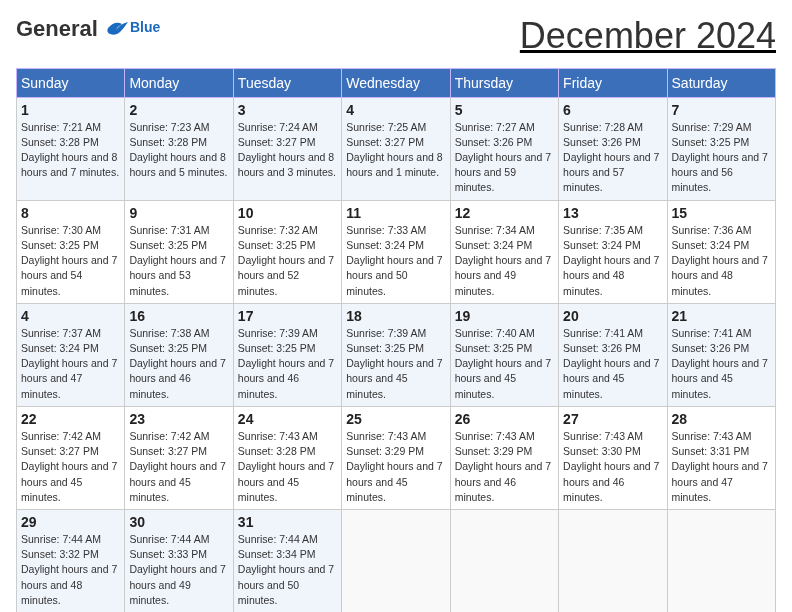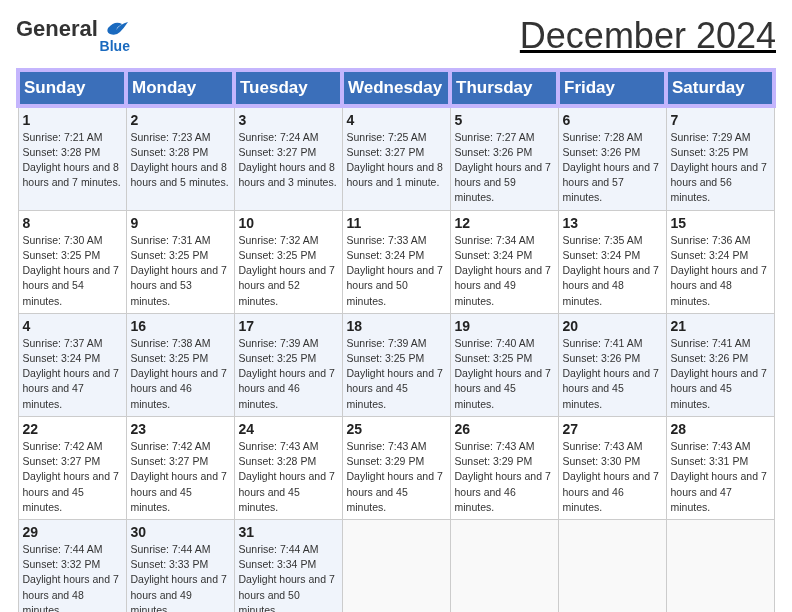--- a/index.html
+++ b/index.html
@@ -11,22 +11,22 @@
       padding: 16px;
     }
     .header-section {
       display: flex;
       justify-content: space-between;
       align-items: flex-start;
       margin-bottom: 12px;
     }
     .logo {
       display: flex;
-      flex-direction: column;
-      align-items: flex-end;
+      flex-direction: row;
+      align-items: center;
     }
     .logo-row {
       display: flex;
       align-items: center;
       gap: 2px;
     }
     .title-section {
       text-align: right;
       text-decoration: underline;
     }
@@ -44,23 +44,23 @@
     .calendar {
       width: 100%;
       border-collapse: collapse;
       font-size: 11px;
     }
     .calendar th {
       background-color: #3b6fba;
       color: #fff;
       padding: 6px 4px;
       text-align: left;
-      font-size: 17px;
-      font-weight: bold;
-      border: 4px solid #c4b5fd;
+      font-size: 14px;
+      font-weight: normal;
+      border: 1px solid #c4b5fd;
     }
     .calendar td {
       border: 1px solid #ccc;
       vertical-align: top;
       padding: 4px 4px;
       width: 108px;
       min-height: 80px;
       background: #fff;
     }
     .calendar tr:nth-child(odd) td {

